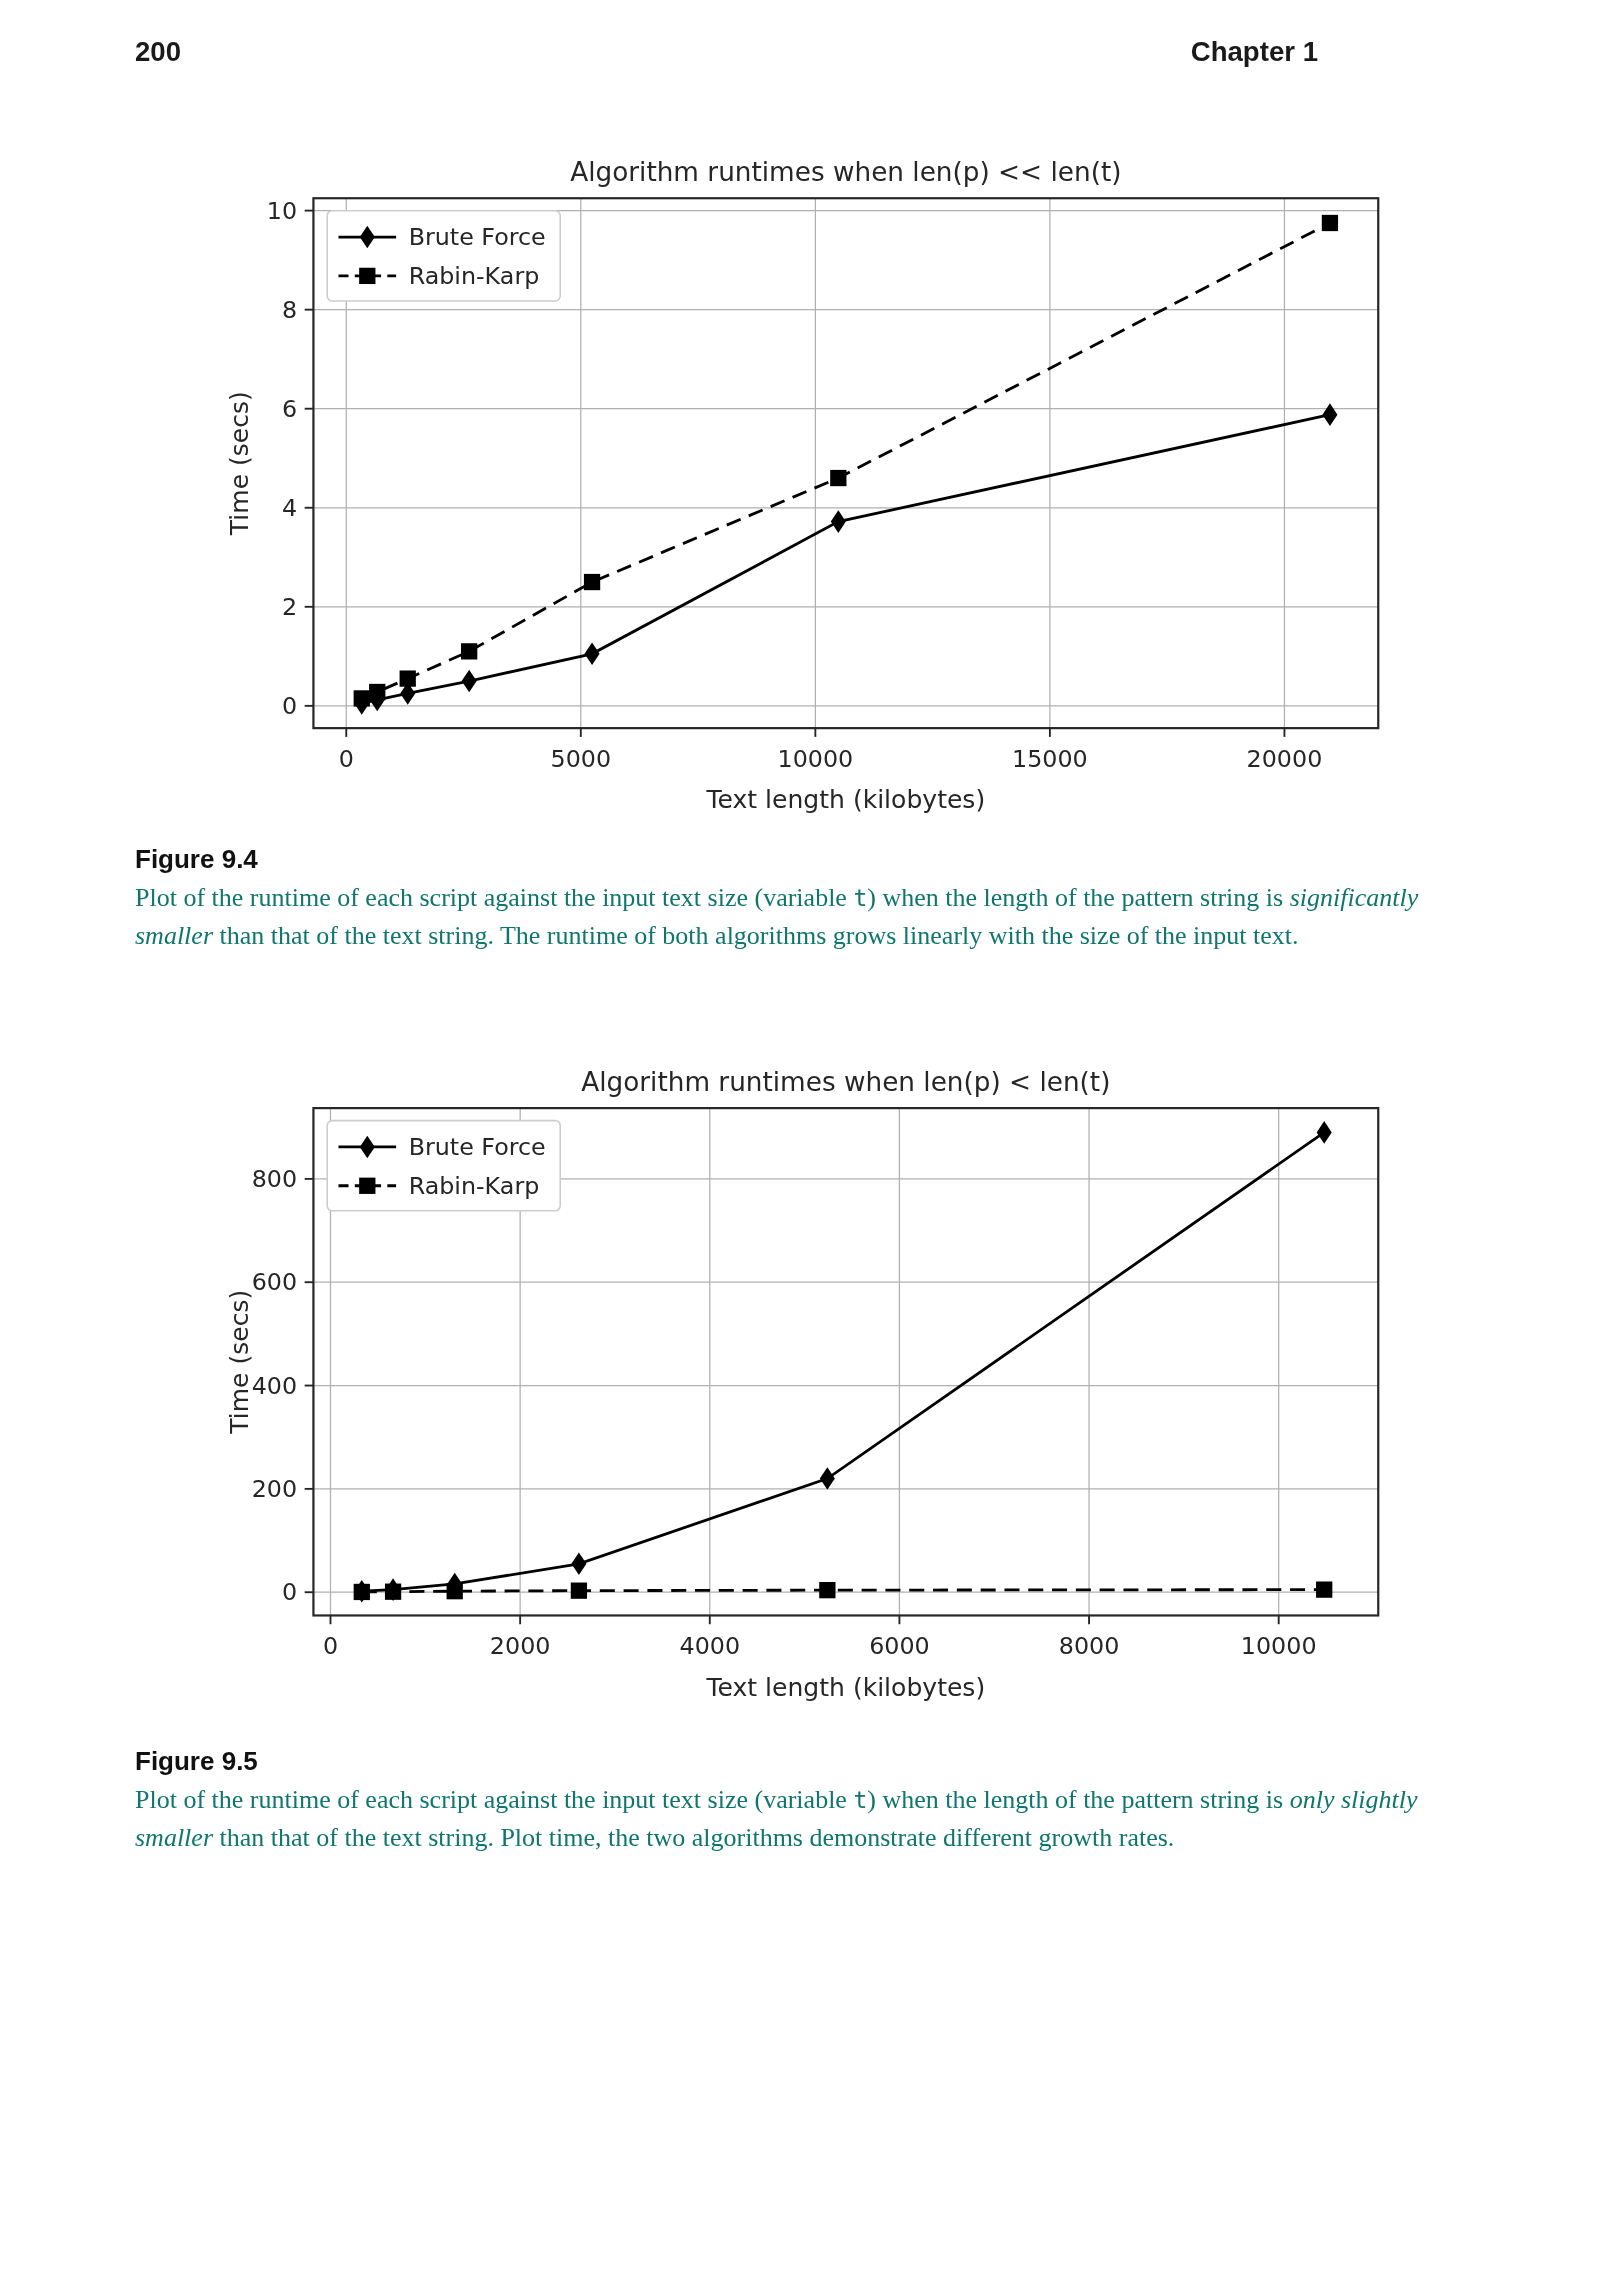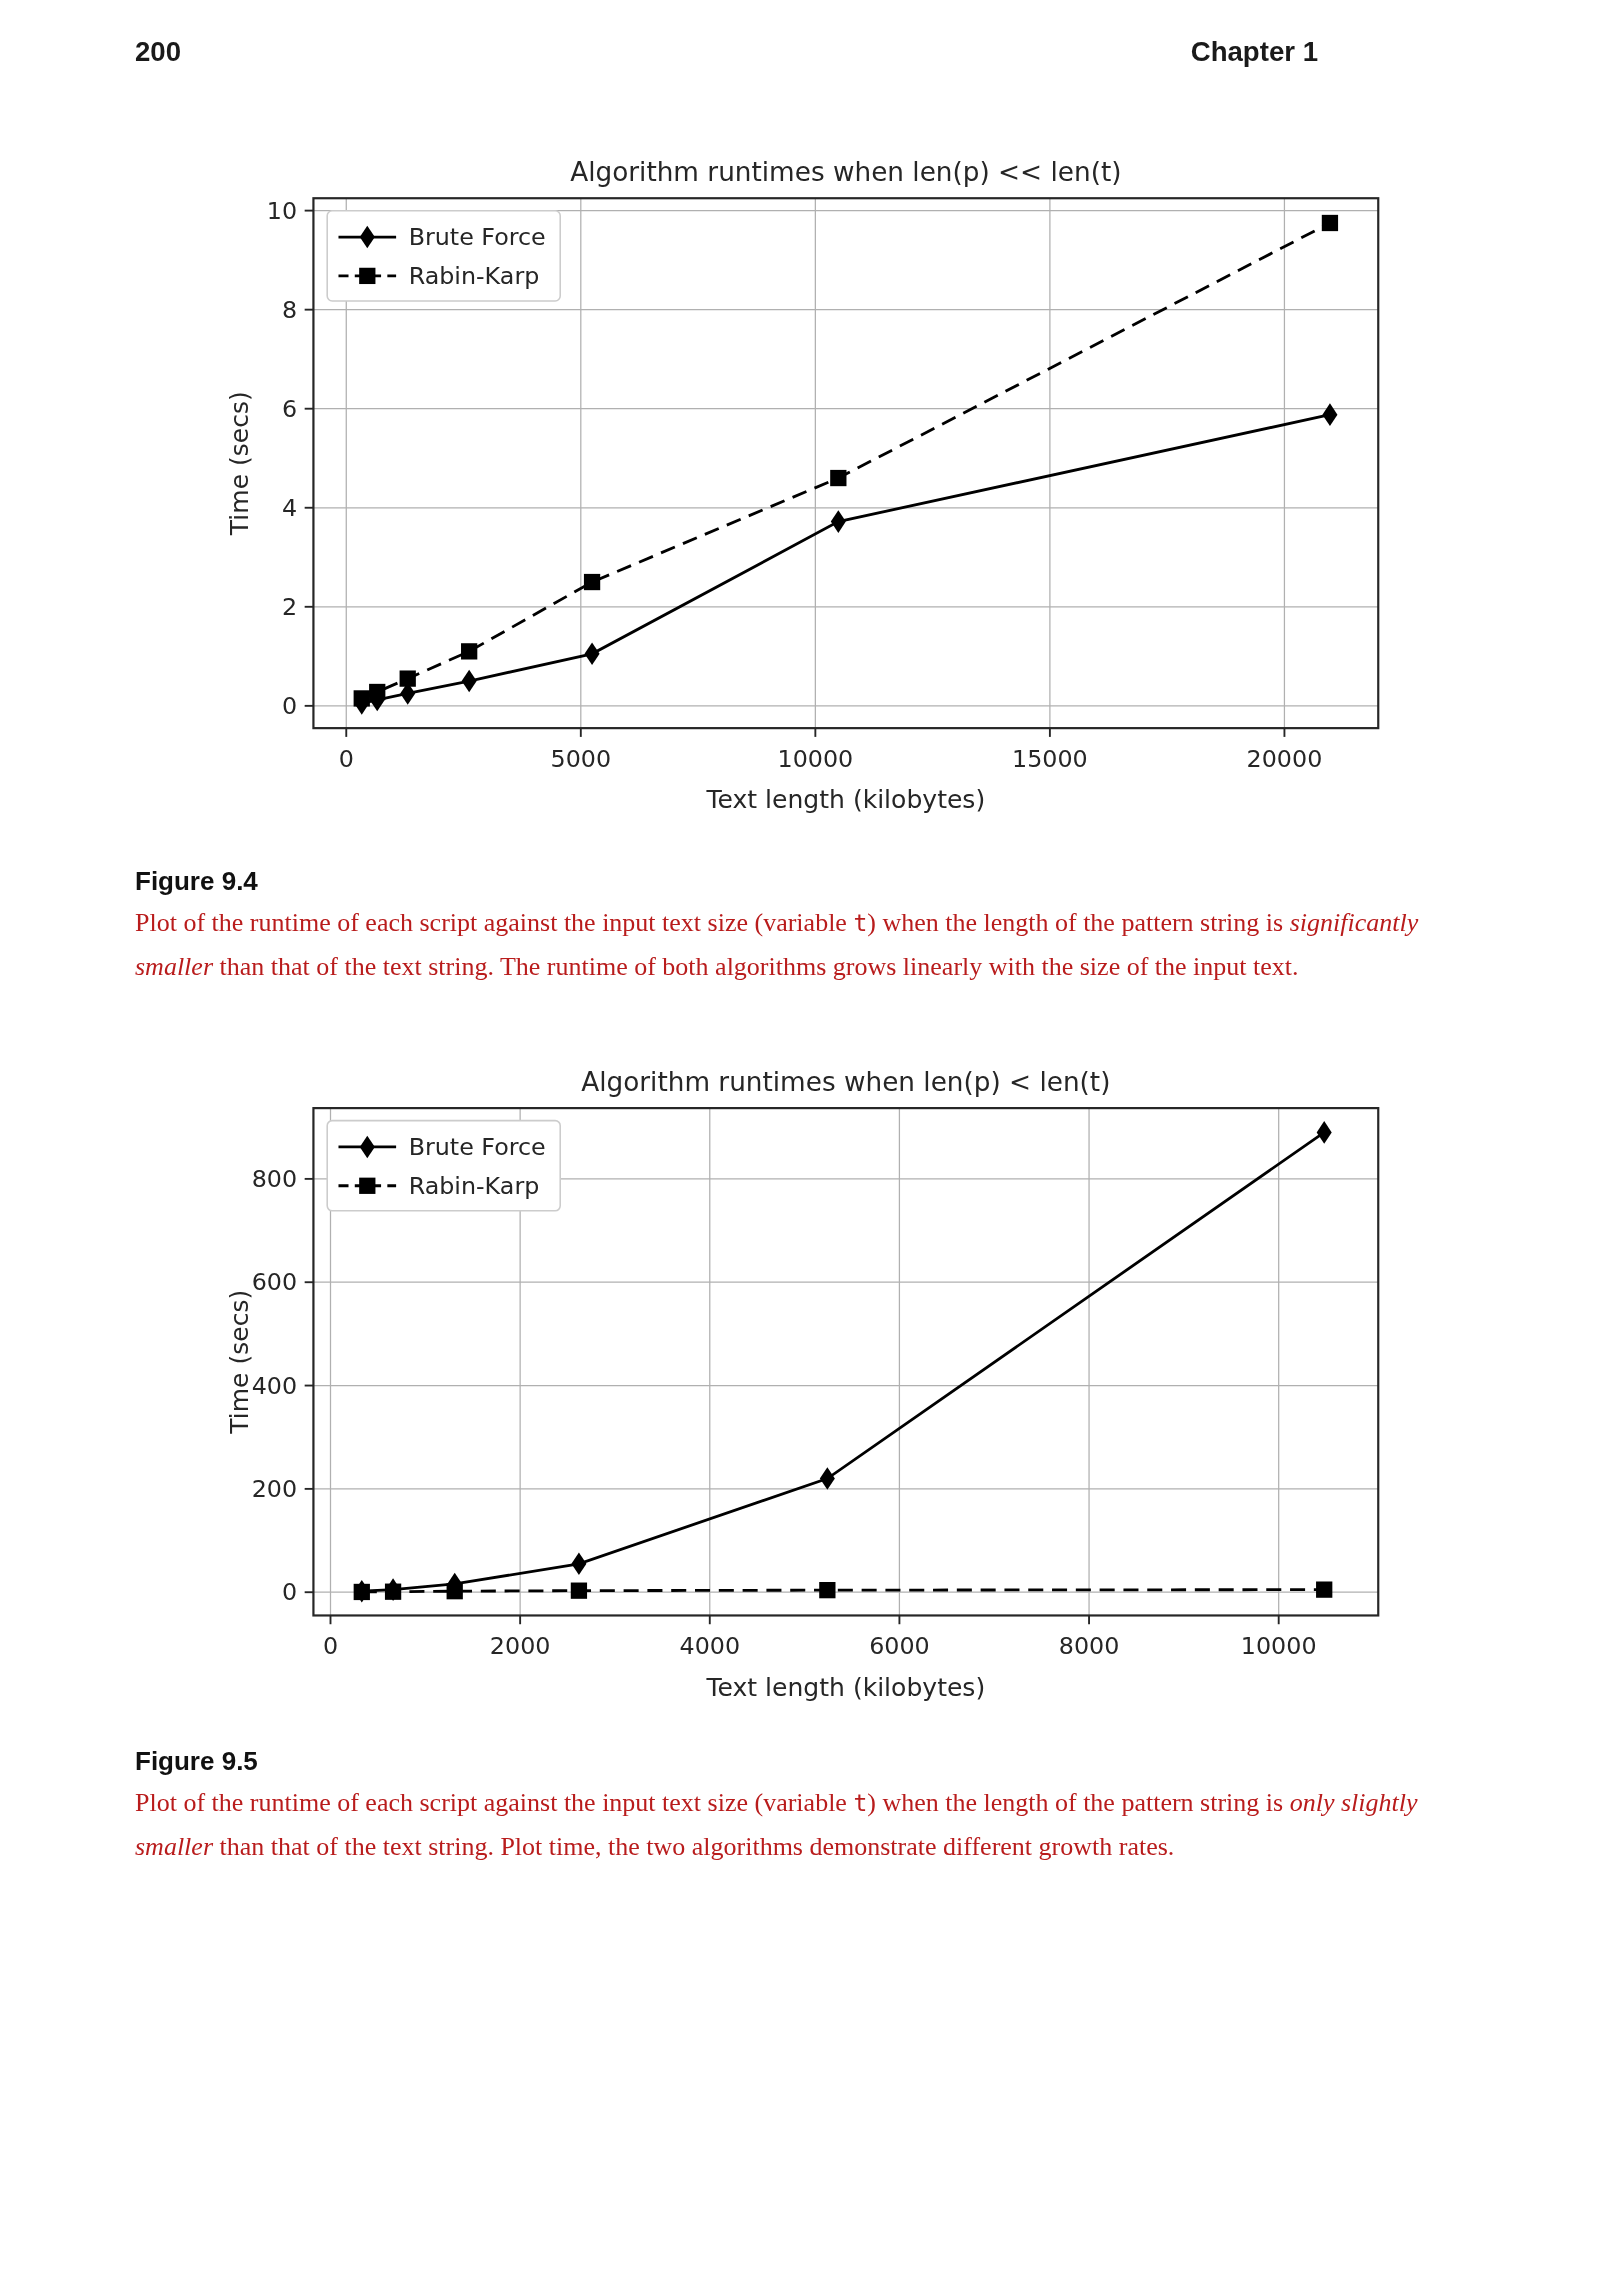--- a/index.html
+++ b/index.html
@@ -16,31 +16,31 @@
     left:135px; right:135px; top:36px;
     display:flex; justify-content:space-between;
     font-size:27.6px; font-weight:bold; color:#1a1a1a;
   }
   svg.chart{ position:absolute; left:188px; width:1347px; display:block; }
   #chart1{ top:150px; height:689px; }
   #chart2{ top:1058px; height:689px; }
   .caption{
     position:absolute; left:135px; width:1363px; color:#111111;
   }
-  #caption1{ top:844px;margin-top:22px; }
+  #caption1{ top:844px; }
   #caption2{ top:1746px; }
   .caption-label{
     font-family:"Liberation Sans",sans-serif;
     font-size:26px; font-weight:bold; color:#111111;
     margin:0 0 3.8px 0;
   }
   .caption-body{
     margin:0;
     font-family:"Liberation Serif",serif;
-    font-size:26px; line-height:44px; color:#b91c1c;
+    font-size:26px; line-height:37px; color:#0f766e;
   }
   .caption-body em{ font-style:italic; }
   .caption-body code{
     font-family:"DejaVu Sans Mono",monospace;
     font-size:23px;
   }
 </style>
 </head>
 <body>
 

